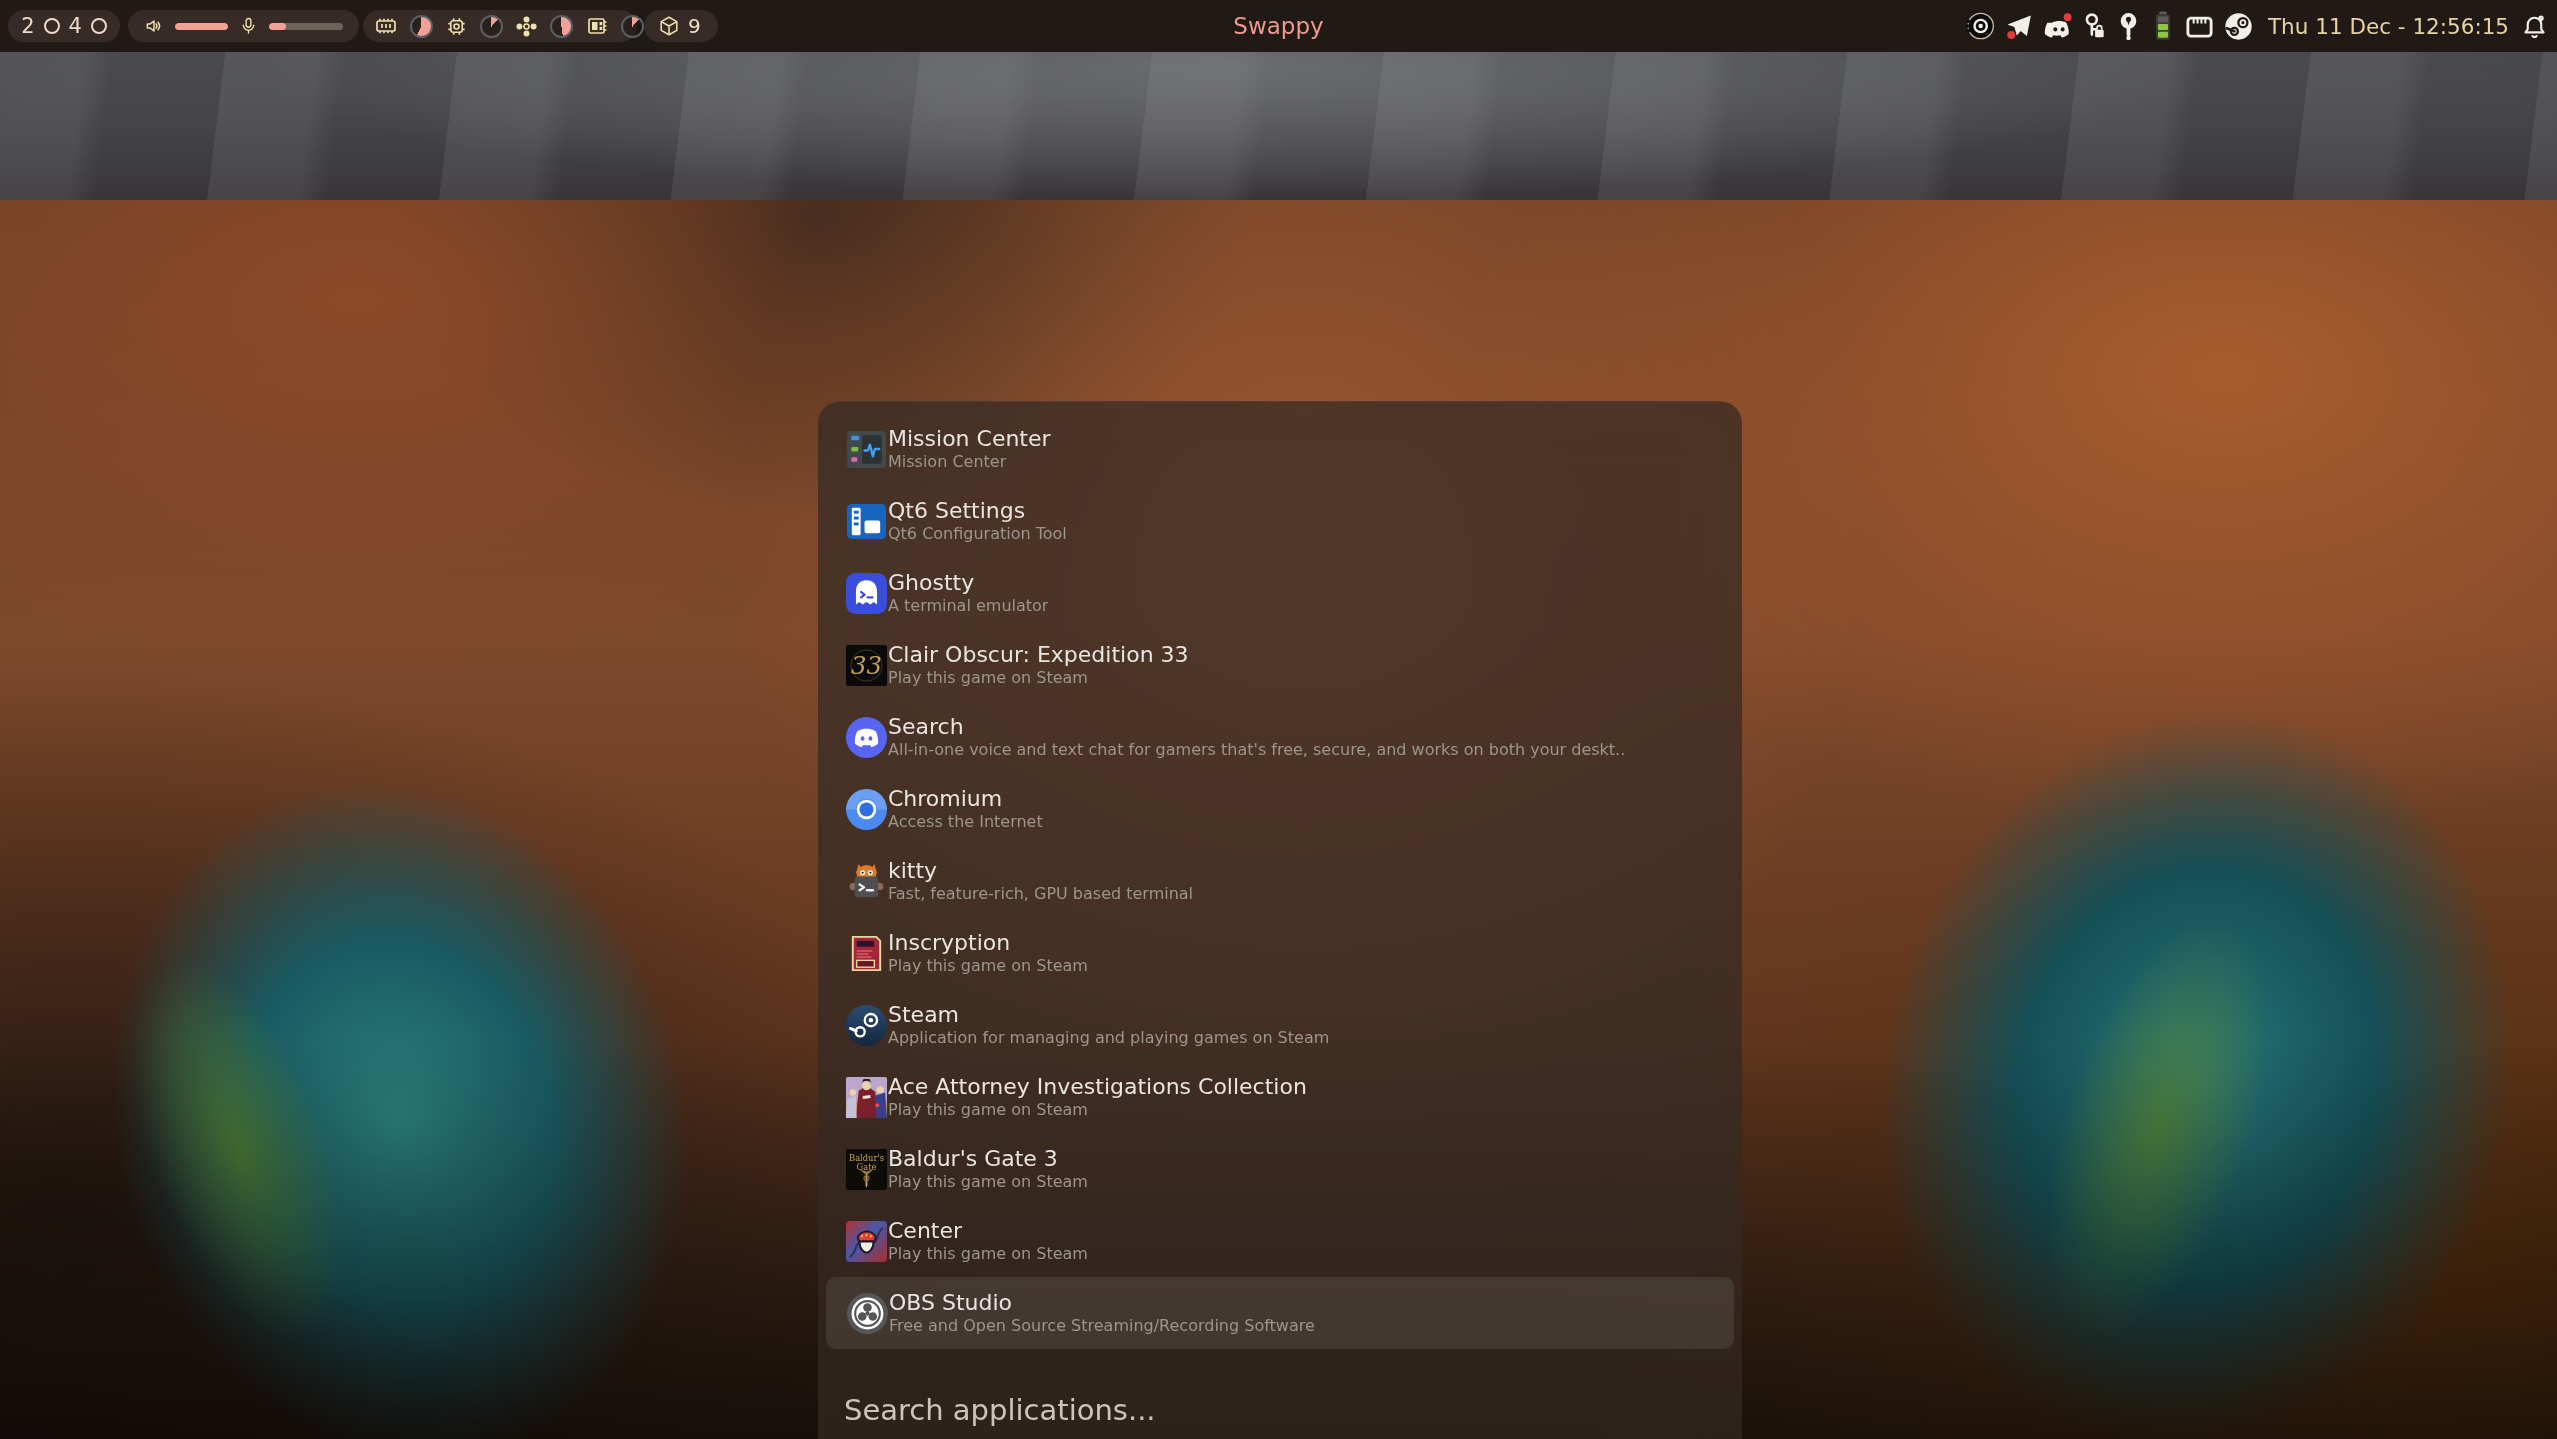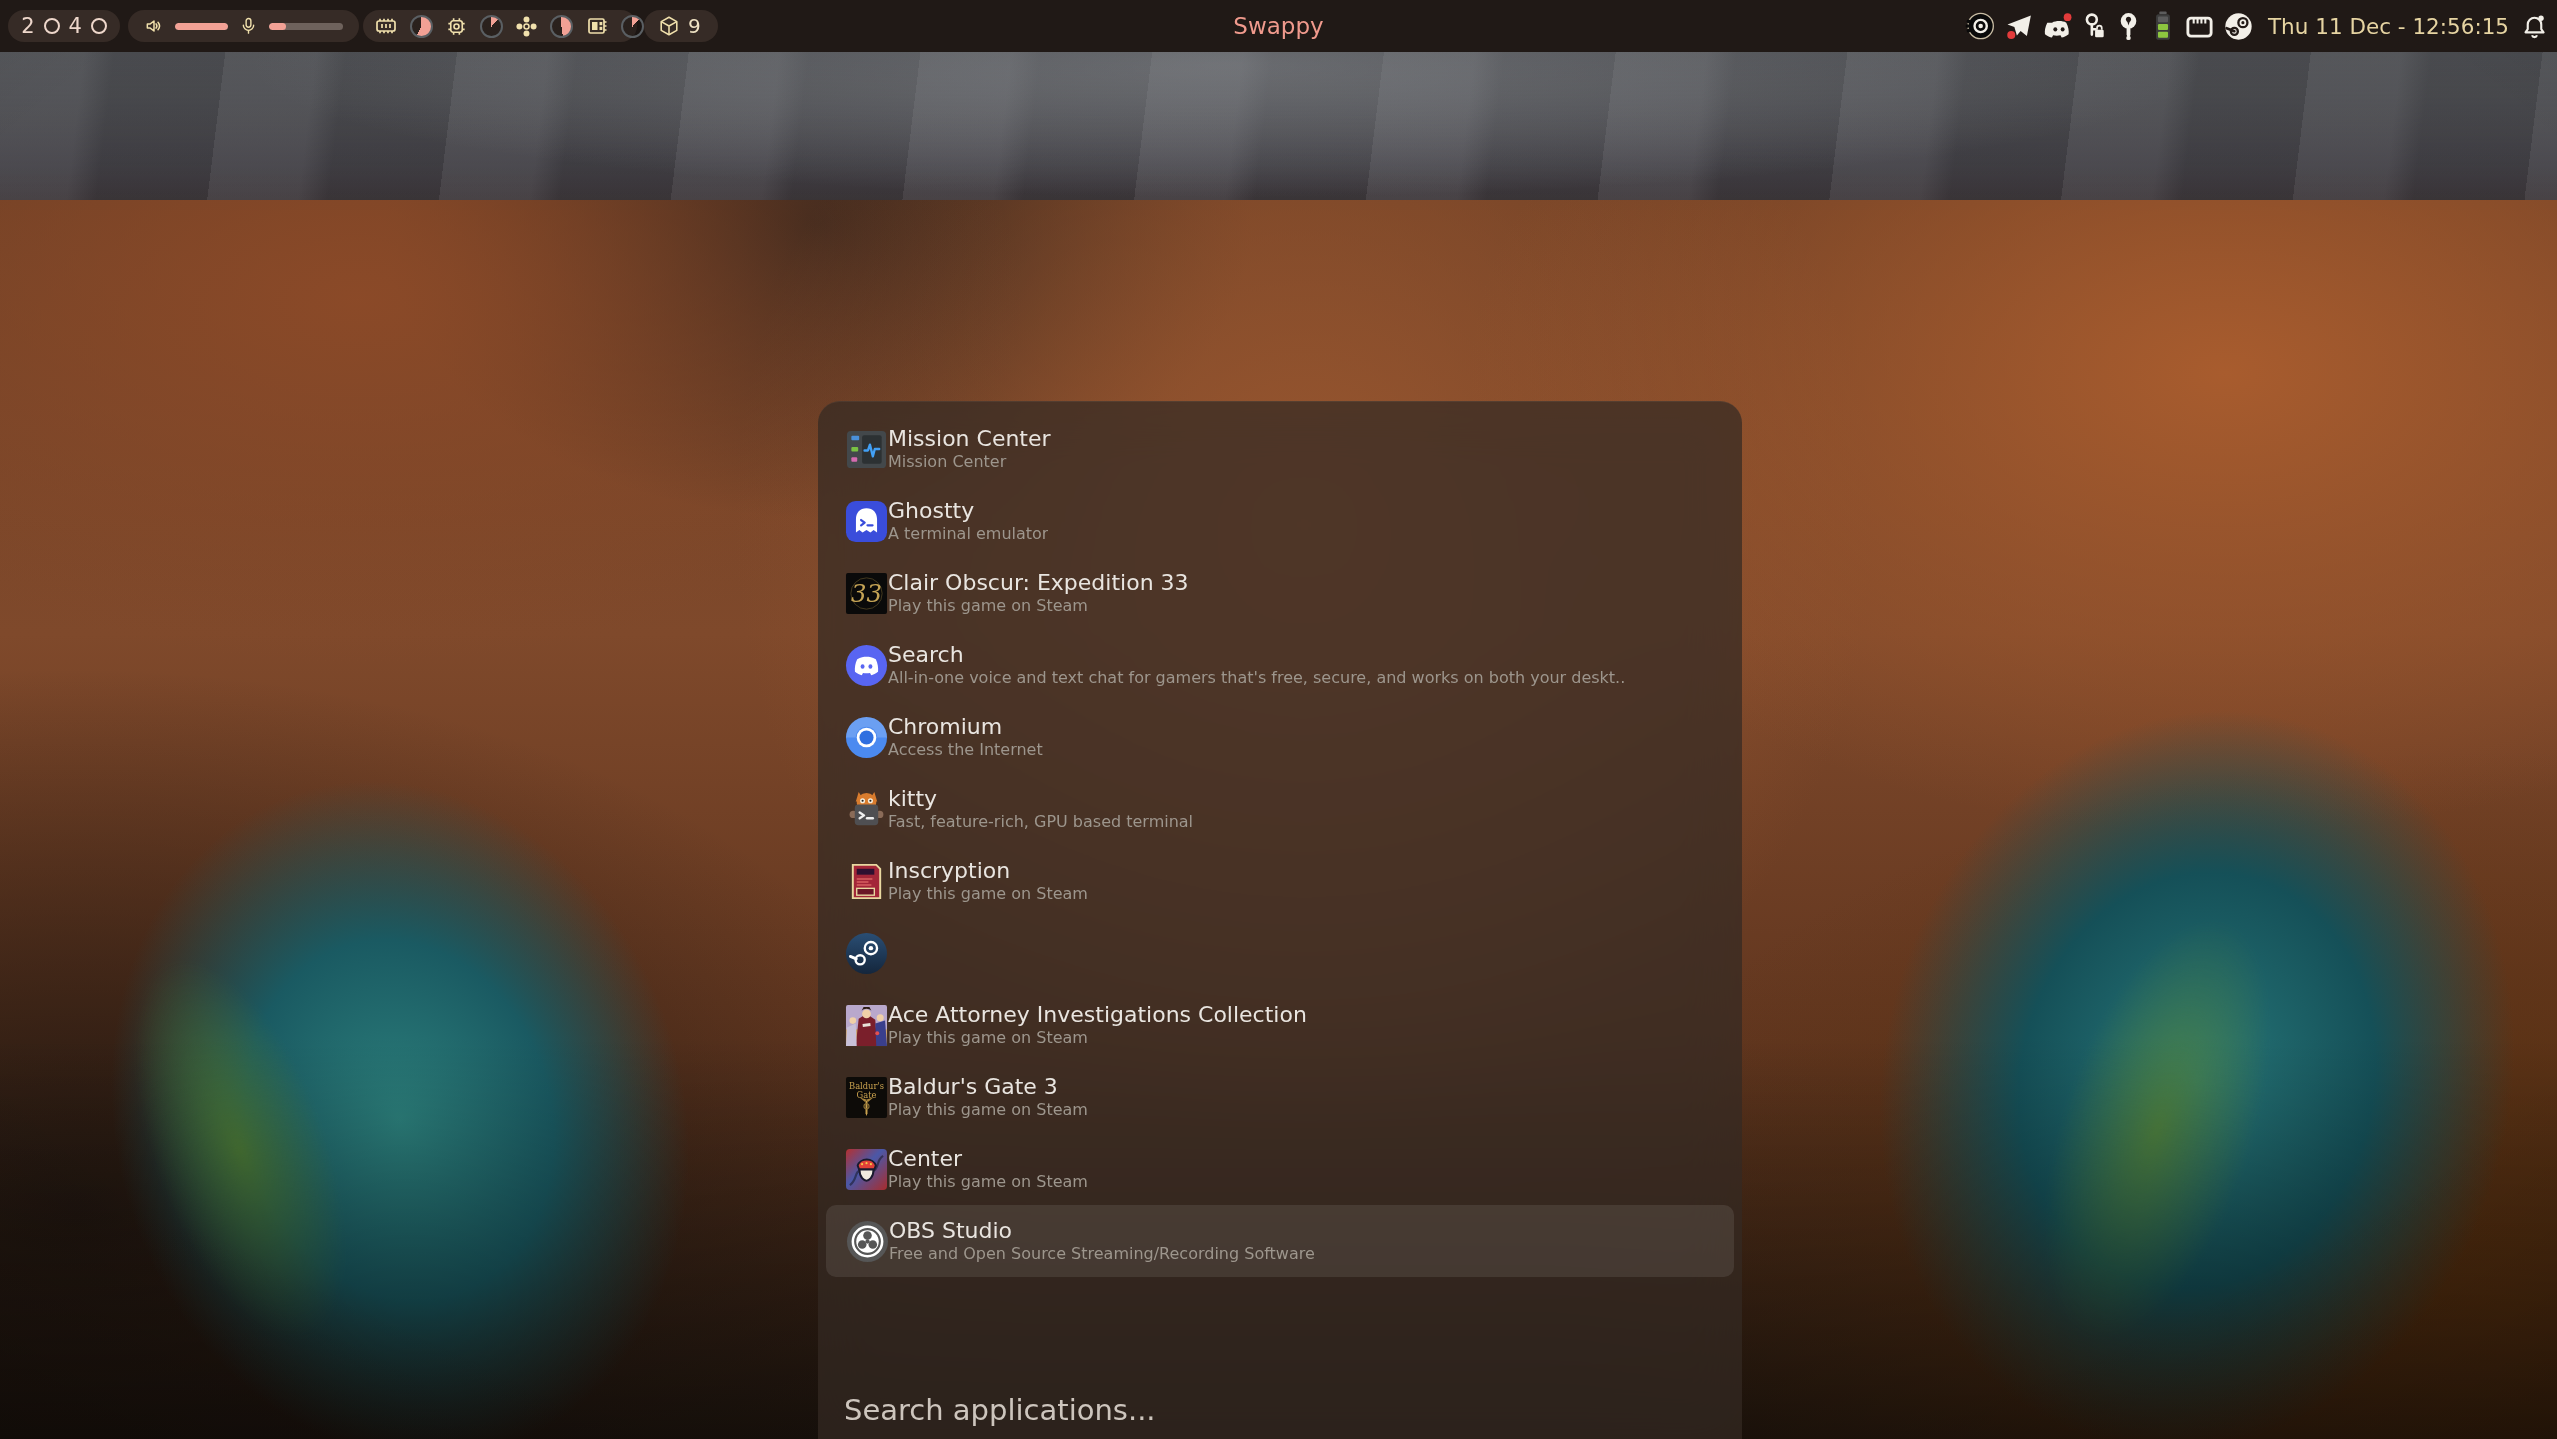--- a/index.html
+++ b/index.html
@@ -265,20 +265,34 @@
             <rect x="6.5" y="30" width="6" height="4.5" rx="1" fill="#d56bb0"></rect>
             <rect x="17.5" y="7.5" width="20" height="29" rx="2" fill="#2c3133"></rect>
             <polyline points="20,23 23.5,23 25.5,17 28.5,29 30.5,21.5 35,21.5" fill="none" stroke="#42a0f5" stroke-width="2.4" stroke-linejoin="round" stroke-linecap="round"></polyline>
           </svg>
         <div class="item-text">
           <div class="item-title">Mission Center</div>
           <div class="item-sub">Mission Center</div>
         </div>
       </div>
 
+      <div class="item">
+        <svg class="app-icon" viewBox="0 0 44 44">
+            <rect x="2" y="4" width="40" height="36" rx="5" fill="#1666c0"></rect>
+            <rect x="7" y="8" width="9" height="28" rx="1.5" fill="#fff"></rect>
+            <rect x="9" y="11" width="5" height="3" fill="#1666c0"></rect>
+            <rect x="9" y="17" width="5" height="3" fill="#1666c0"></rect>
+            <rect x="9" y="23" width="5" height="3" fill="#1666c0"></rect>
+            <rect x="20" y="21" width="16" height="13" rx="2" fill="#fff"></rect>
+          </svg>
+        <div class="item-text">
+          <div class="item-title">Qt6 Settings</div>
+          <div class="item-sub">Qt6 Configuration Tool</div>
+        </div>
+      </div>
 
       <div class="item">
         <svg class="app-icon" viewBox="0 0 44 44">
             <rect x="1" y="1" width="42" height="42" rx="10" fill="#3a4ddb"></rect>
             <path d="M22 8.5c-6.8 0-10.8 4.7-10.8 11.2v13.6l3.5-2.7 3.3 2.7 4-2.7 4 2.7 3.3-2.7 3.5 2.7V19.7c0-6.5-4-11.2-10.8-11.2z" fill="#fff"></path>
             <path d="M16.5 20.5l3.6 2.7-3.6 2.7" fill="none" stroke="#3a4ddb" stroke-width="2.3" stroke-linecap="round" stroke-linejoin="round"></path>
             <path d="M23 25.9h5.2" stroke="#3a4ddb" stroke-width="2.3" stroke-linecap="round"></path>
           </svg>
         <div class="item-text">
           <div class="item-title">Ghostty</div>
@@ -365,20 +379,24 @@
                 <stop offset="0" stop-color="#2a4e74"></stop>
                 <stop offset="1" stop-color="#14263c"></stop>
               </linearGradient>
             </defs>
             <circle cx="22" cy="22" r="21" fill="url(#stg)"></circle>
             <circle cx="26.5" cy="16.5" r="6.3" fill="none" stroke="#fff" stroke-width="2.4"></circle>
             <circle cx="26.5" cy="16.5" r="2.3" fill="#fff"></circle>
             <circle cx="15.5" cy="28.5" r="4.7" fill="none" stroke="#fff" stroke-width="2.4"></circle>
             <path d="M5.5 25l6 2.5" stroke="#fff" stroke-width="3" stroke-linecap="round"></path>
           </svg>
+        <div class="item-text">
+          <div class="item-title">Steam</div>
+          <div class="item-sub">Application for managing and playing games on Steam</div>
+        </div>
       </div>
 
       <div class="item">
         <svg class="app-icon" viewBox="0 0 44 44">
             <rect x="1" y="1" width="42" height="42" rx="2" fill="#b9a8cc"></rect>
             <rect x="1" y="26" width="42" height="17" fill="#caa06a"></rect>
             <path d="M14 15l8-5 9 6 2 27H11z" fill="#7a1f2b"></path>
             <circle cx="22" cy="10" r="4.5" fill="#f0d0a8"></circle>
             <path d="M17 7c2-3 8-3 10 0l-2-4h-6z" fill="#2b1b14"></path>
             <path d="M31 20l10-3 2 26h-11z" fill="#3a3f8c"></path>

